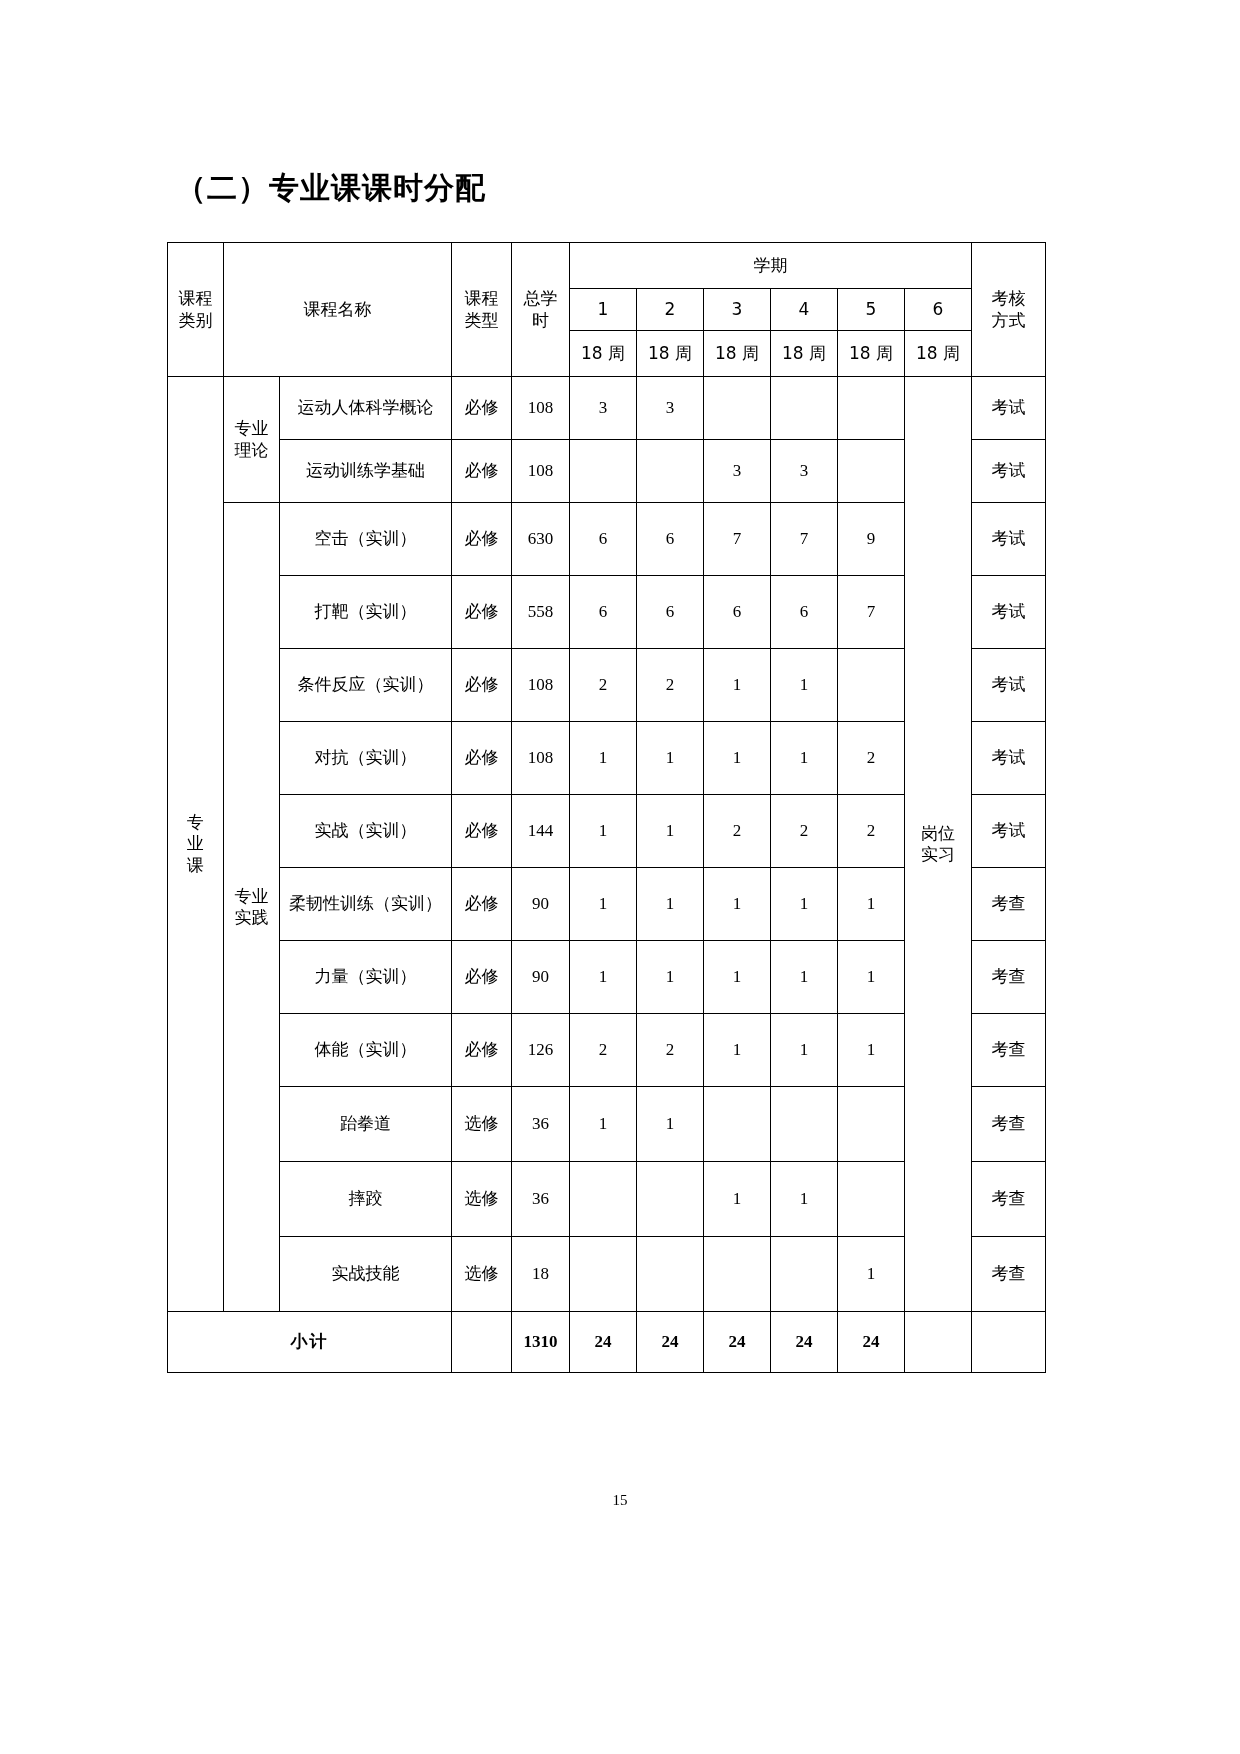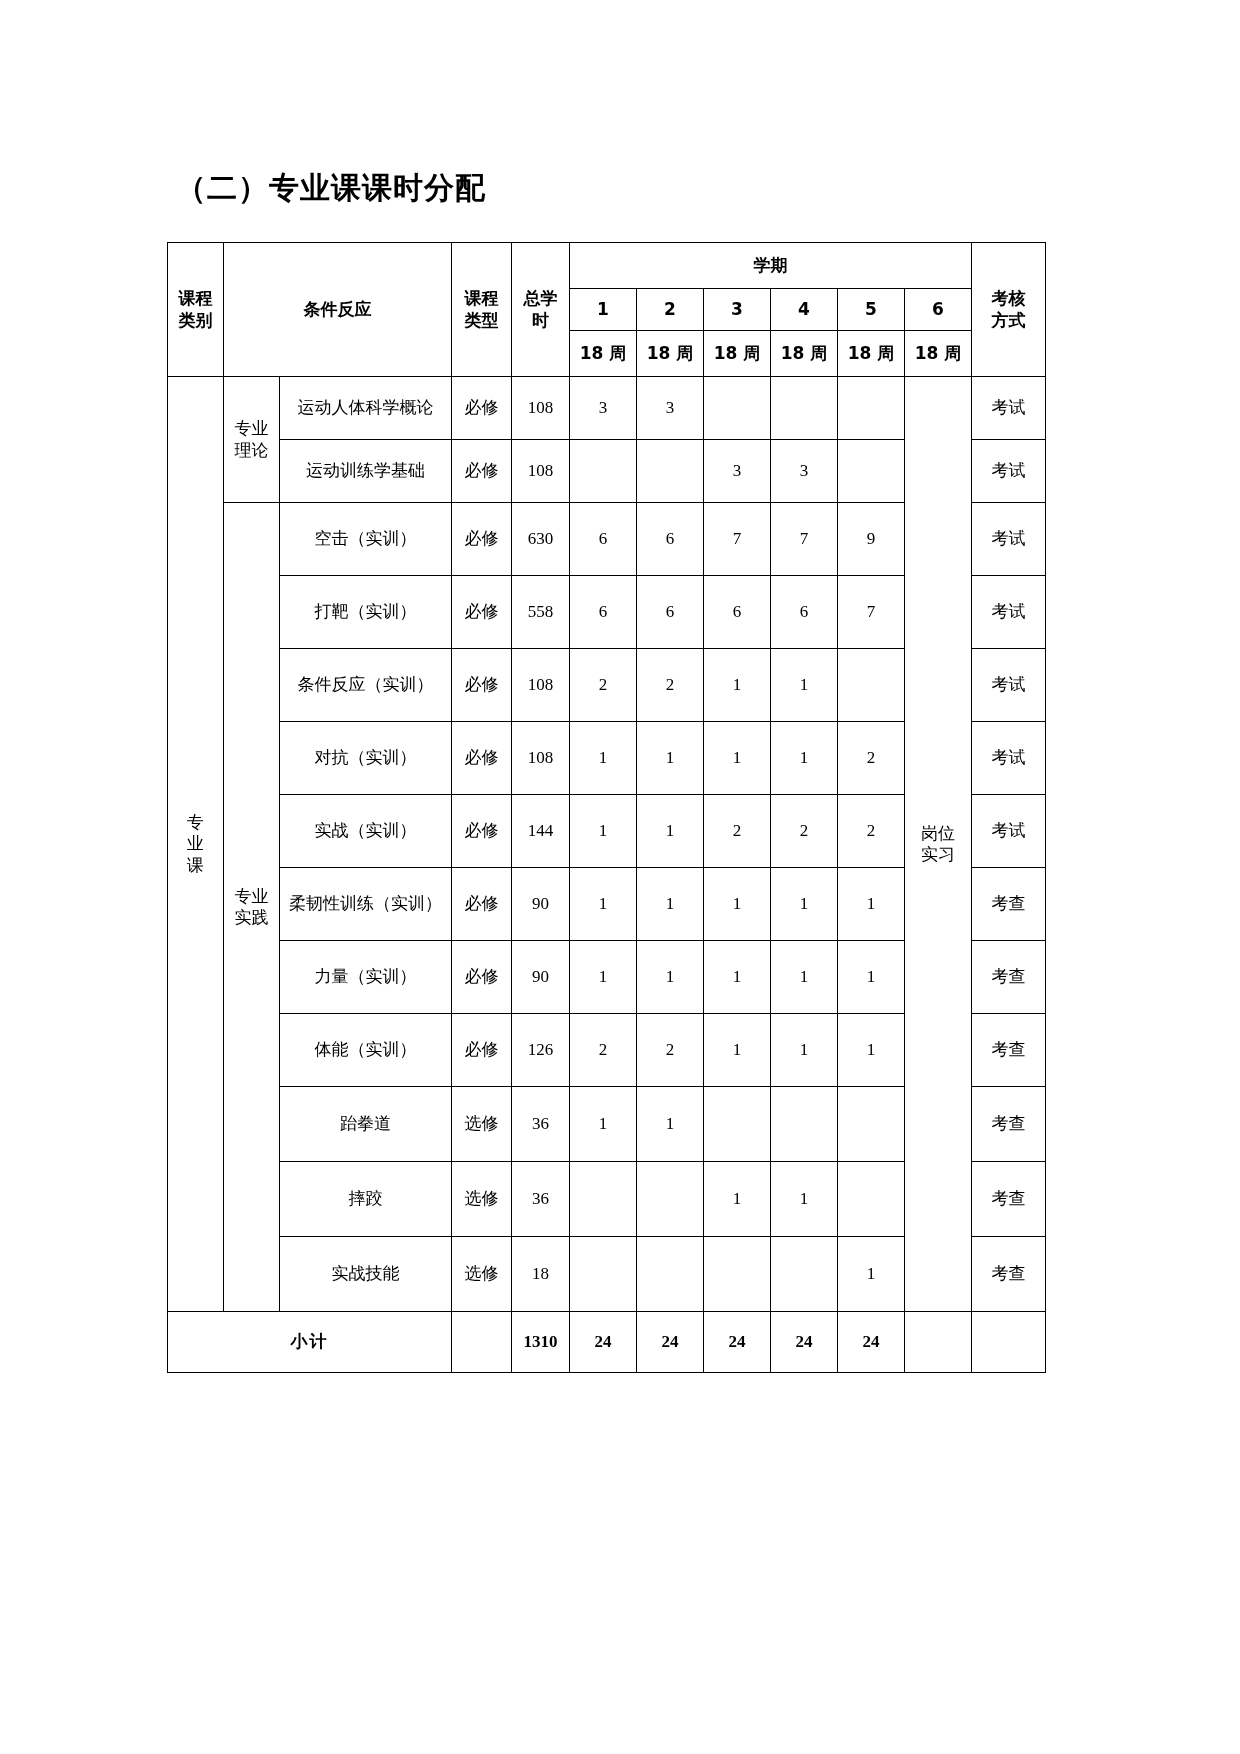--- a/index.html
+++ b/index.html
@@ -44,21 +44,21 @@
     text-align: center;
     vertical-align: middle;
     font-size: 17px;
     font-family: "Liberation Serif", "DejaVu Serif", serif;
     padding: 2px 1px;
     line-height: 1.25;
   }
   
   table.sched th {
     font-family: "DejaVu Sans", "Liberation Sans", sans-serif;
-    font-weight: bold;
+    font-weight: normal;
     font-size: 17px;
   }
   th.vert2 {
     line-height: 1.35;
   }
   .col-cat    { width: 56px; }
   .col-sub    { width: 56px; }
   .col-name   { width: 172px; }
   .col-type   { width: 60px; }
   .col-hours  { width: 58px; }
@@ -138,21 +138,21 @@
         <col class="col-sem">
         <col class="col-sem">
       <col class="col-exam">
     </colgroup>
     <thead>
       <tr class="hdr-sem-group">
         <th rowspan="3" class="vert2">
           <span>课程</span><br>
           <span>类别</span>
         </th>
-        <th rowspan="3" colspan="2">条件反应</th>
+        <th rowspan="3" colspan="2">课程名称</th>
         <th rowspan="3" class="vert2">
           <span>课程</span><br>
           <span>类型</span>
         </th>
         <th rowspan="3" class="vert2">
           <span>总学</span><br>
           <span>时</span>
         </th>
         <th colspan="6">学期</th>
         <th rowspan="3" class="vert2">
@@ -361,14 +361,15 @@
         <td class="num">24</td>
         <td class="num">24</td>
         <td class="num">24</td>
         <td class="num"></td>
         <td class="exam"></td>
       </tr>
 
     </tbody>
   </table>
 
+  <div class="pagenum">15</div>
 
 </div>
 
 </body></html>

